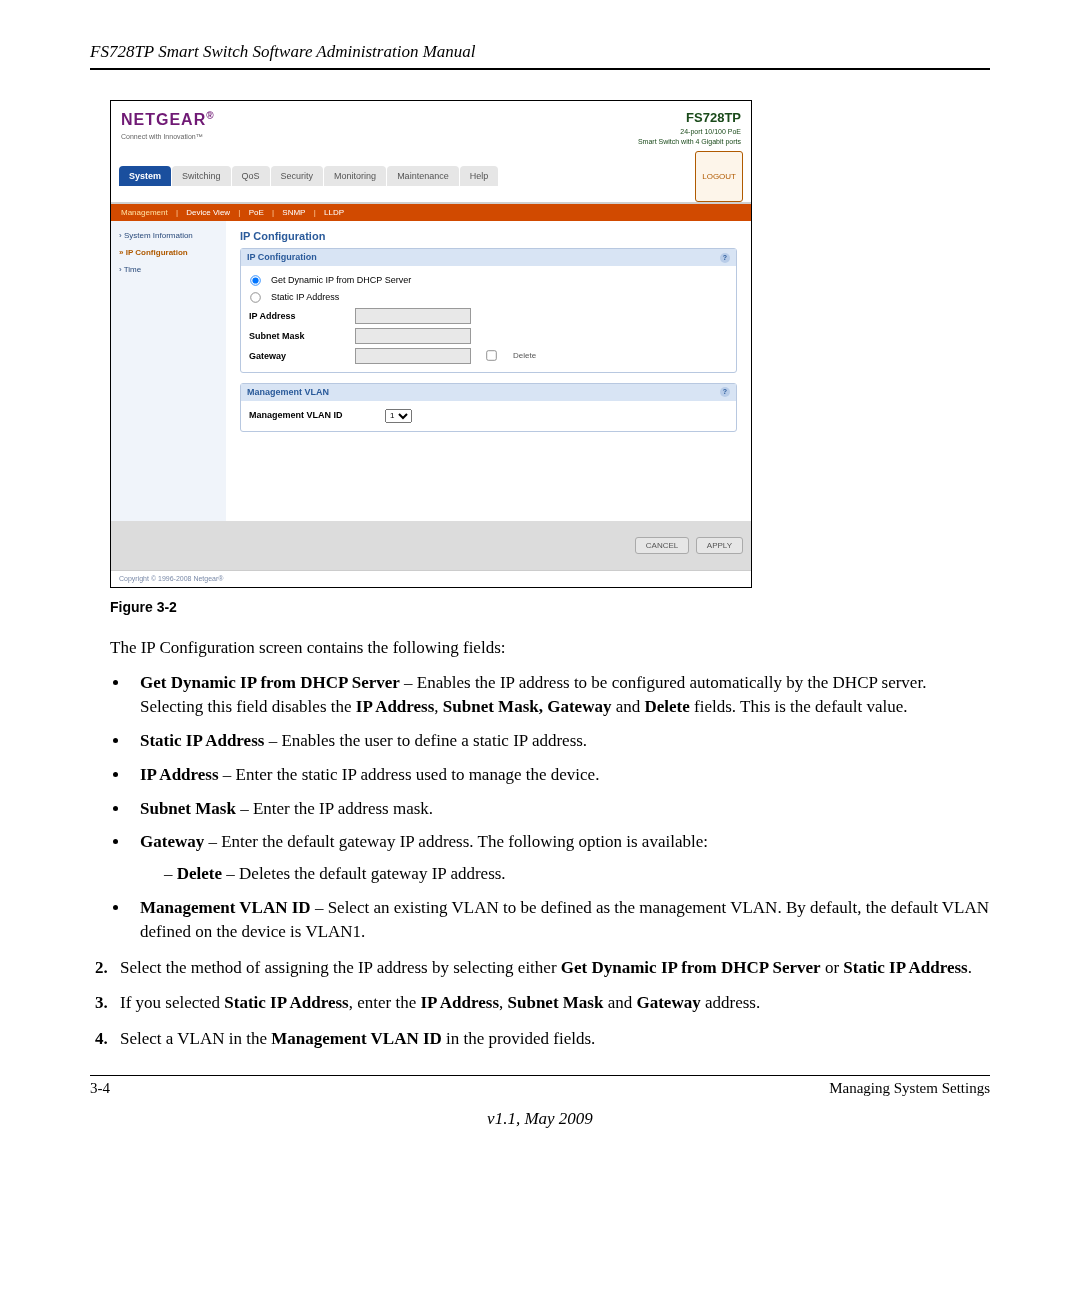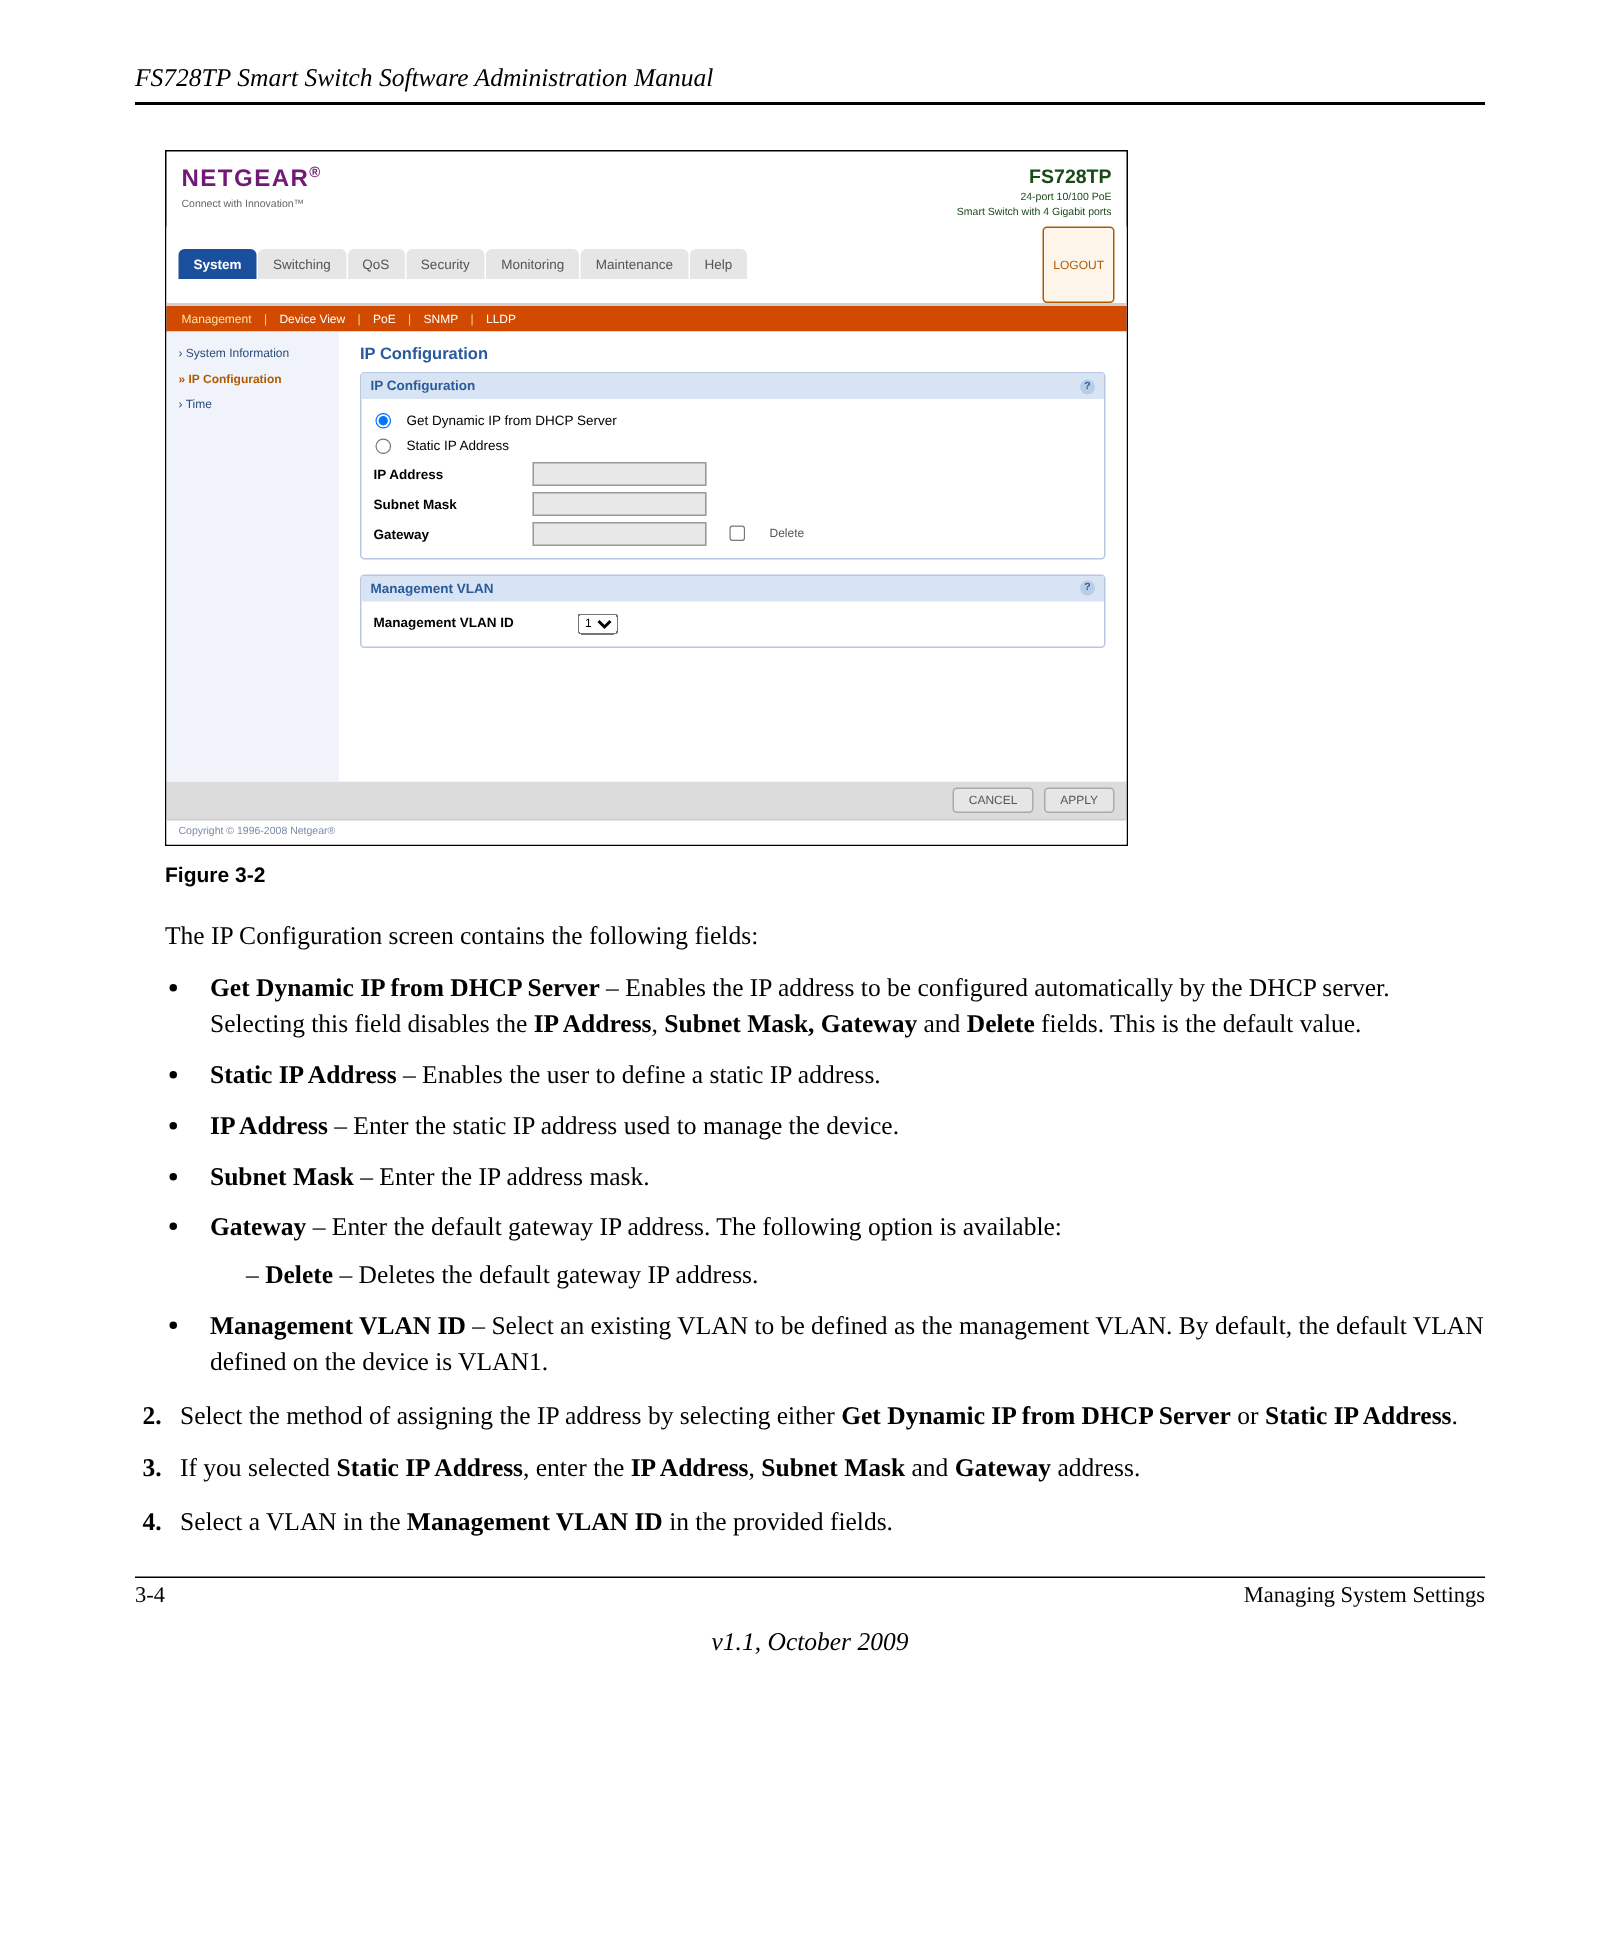--- a/index.html
+++ b/index.html
@@ -171,21 +171,21 @@
     margin: 0 3px 0 0;
     transform: scale(0.8);
   }
   .row select {
     font-size: 8px;
     height: 14px;
   }
   .del-lbl { font-size: 8px; color: #555; margin-left: 6px; }
   .footer-bar {
     background: #dcdcdc;
-    padding: 4px 8px;
+    padding: 16px 8px;
     text-align: right;
   }
   .btn {
     display: inline-block;
     background: #e6e6e6;
     border: 1px solid #aaa;
     border-radius: 3px;
     padding: 2px 10px;
     font-size: 8px;
     color: #555;
@@ -355,13 +355,13 @@
     <li><span>If you selected </span><b>Static IP Address</b><span>, enter the </span><b>IP Address</b><span>, </span><b>Subnet Mask</b><span> and </span><b>Gateway</b><span> address.</span></li>
     <li><span>Select a VLAN in the </span><b>Management VLAN ID</b><span> in the provided fields.</span></li>
   </ol>
 </div>
 
 <div class="footer-rule"></div>
 <div class="page-footer">
   <span>3-4</span>
   <span>Managing System Settings</span>
 </div>
-<div class="version">v1.1, October 2009</div>
+<div class="version">v1.1, May 2009</div>
 
 </body></html>

